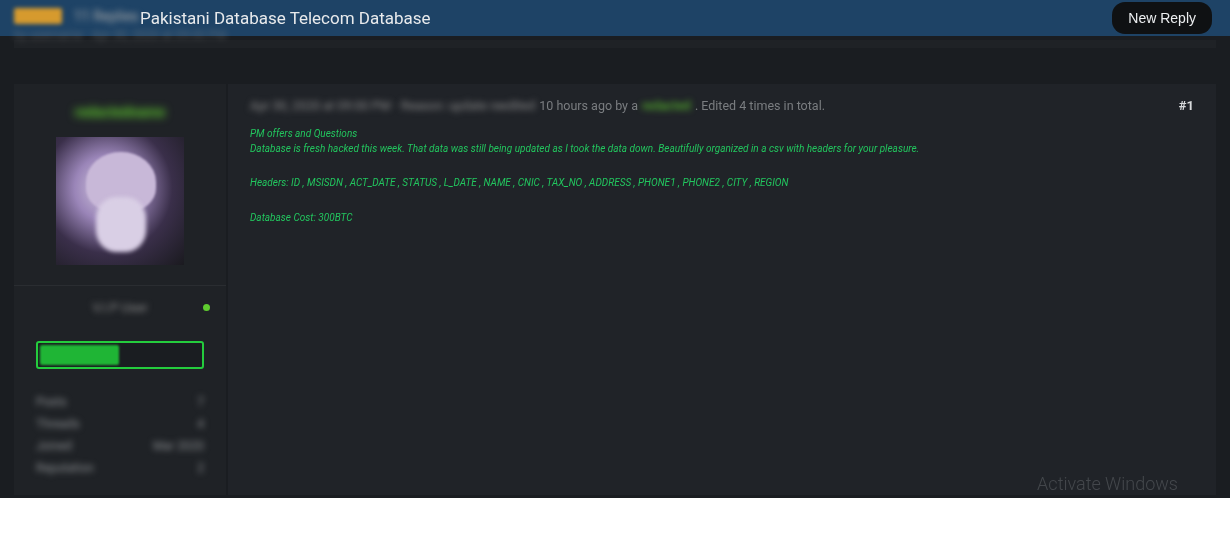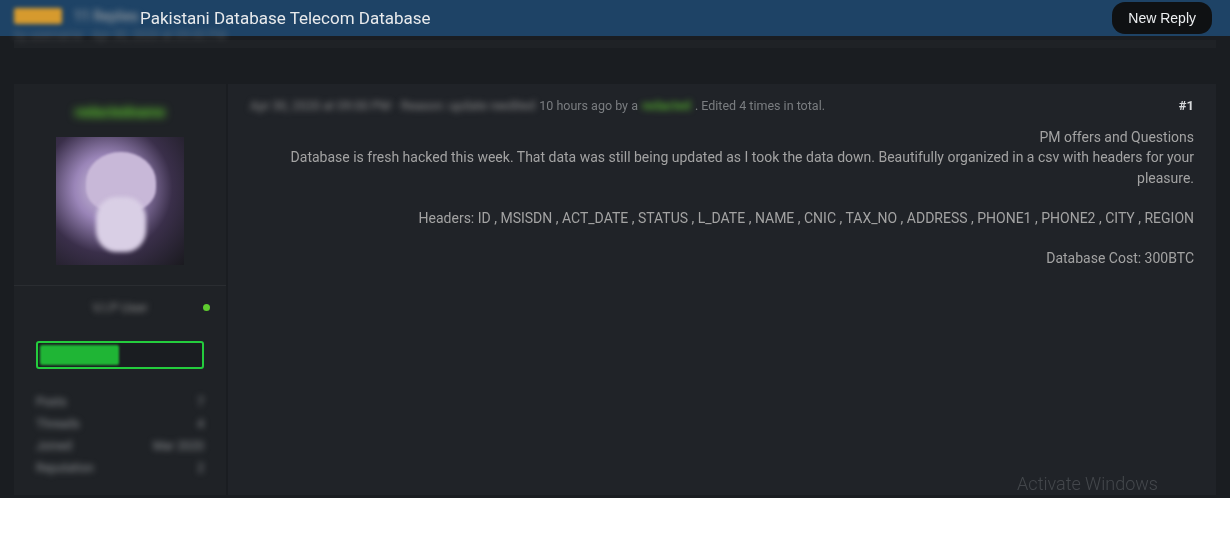--- a/index.html
+++ b/index.html
@@ -163,21 +163,20 @@
       justify-content: space-between;
       font-size: 12px;
       color: #8a8d90;
       padding: 4px 0;
     }
     .main-post {
       flex: 1;
       background: #202328;
       padding: 14px 22px;
       margin-left: 2px;
-      text-align: right;
     }
     .post-meta {
       font-size: 12.5px;
       color: #7a7d80;
       margin-bottom: 14px;
       display: flex;
       align-items: center;
       justify-content: space-between;
     }
     .post-meta-left {
@@ -192,30 +191,31 @@
     .meta-green-blur {
       filter: blur(3px);
       color: #5fcc2f;
     }
     .post-num {
       color: #d8dadc;
       font-weight: bold;
       font-size: 13px;
     }
     .post-body {
-      color: #a3a3a3;
-      font-size: 14px;
+      color: #22c55e;
+      font-size: 10px;
       line-height: 1.45;
+      font-style: italic;
     }
     .post-body p {
       margin-bottom: 20px;
     }
     .activate {
       position: absolute;
-      right: 72px;
+      right: 52px;
       bottom: 42px;
       color: #6e7276;
       font-size: 18px;
       opacity: 0.45;
       font-weight: 300;
     }
     .bottom-white {
       position: absolute;
       bottom: 0; left: 0; right: 0;
       height: 38px;

